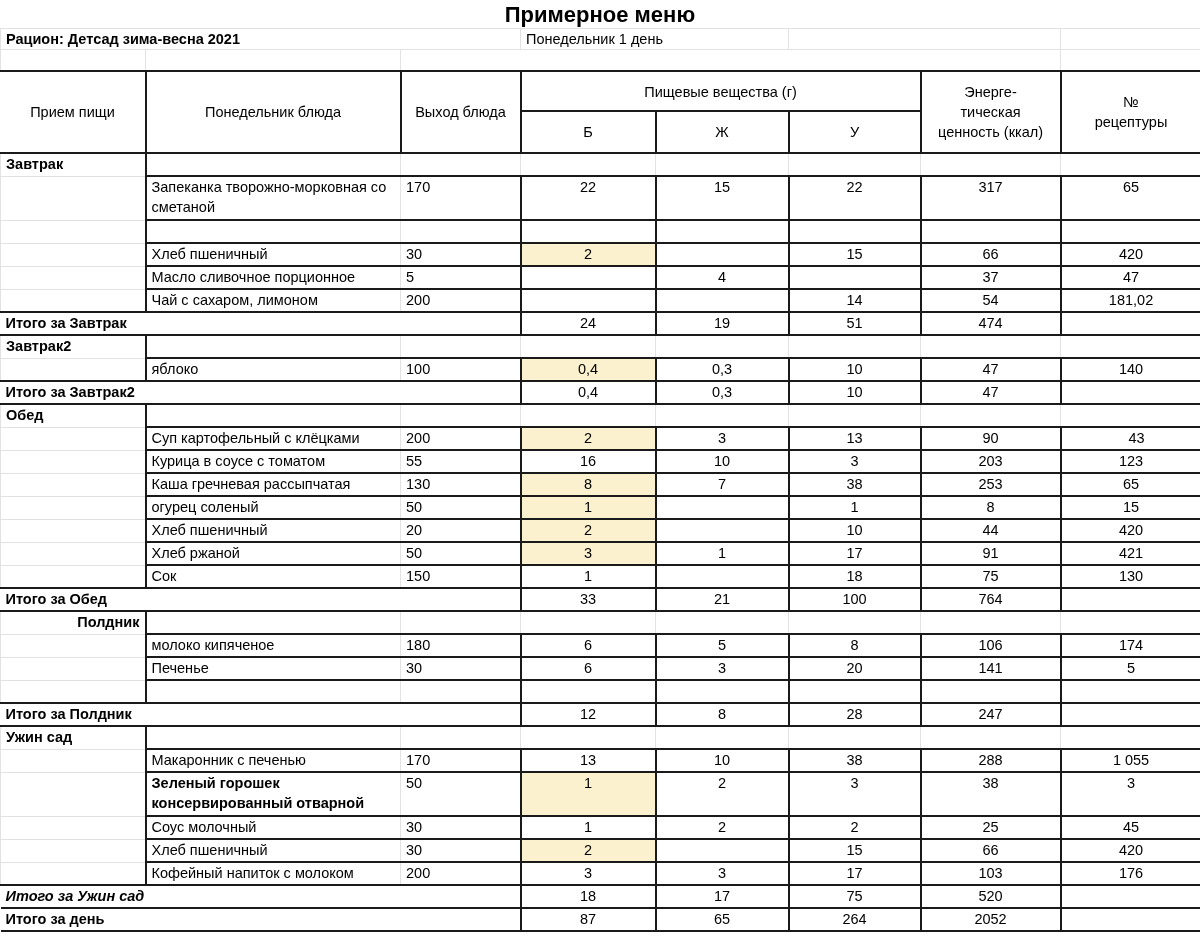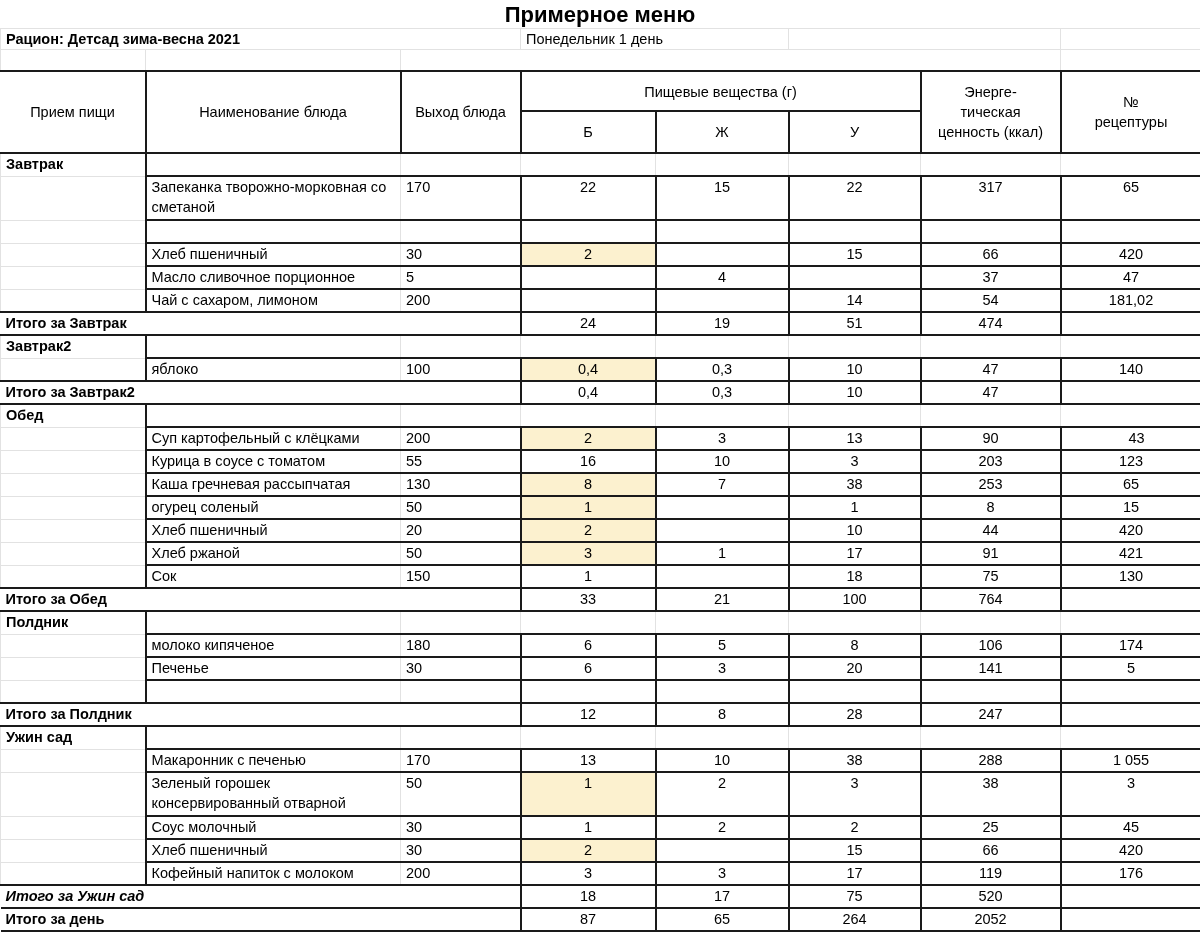--- a/index.html
+++ b/index.html
@@ -49,21 +49,21 @@
       <td></td>
     </tr>
     <tr class="top">
       <td></td>
       <td></td>
       <td colspan="5"></td>
       <td></td>
     </tr>
     <tr class="hdr" style="height:40px;">
       <td rowspan="2" class="dt db dr" style="border-left:none;">Прием пищи</td>
-      <td rowspan="2" class="dt db dl dr">Наименование блюда</td>
+      <td rowspan="2" class="dt db dl dr">Понедельник блюда</td>
       <td rowspan="2" class="dt db dl dr">Выход блюда</td>
       <td colspan="3" class="dt db dl dr" style="vertical-align:top;padding-top:10px;">Пищевые вещества (г)</td>
       <td rowspan="2" class="dt db dl dr">
         <span>Энерге-</span><br>
         <span>тическая</span><br>
         <span>ценность (ккал)</span>
       </td>
       <td rowspan="2" class="dt db dl" style="border-right:none;">
         <span>№</span><br>
         <span>рецептуры</span>
@@ -252,21 +252,21 @@
       </tr>
       <tr class="r22">
         <td class="b dt db" colspan="3" style="border-left:none;">Итого за Обед</td>
         <td class="c dt db dl dr">33</td>
         <td class="c dt db dl dr">21</td>
         <td class="c dt db dl dr">100</td>
         <td class="c dt db dl dr">764</td>
         <td class="c dt db dl" style="border-right:none;"></td>
       </tr>
       <tr class="r22">
-        <td class="b dt" style="border-top:2px solid #1a1a1a;">Полдник</td>
+        <td class="b dt" style="border-top:2px solid #1a1a1a;text-align:right;">Полдник</td>
         <td class="dl dt"></td>
         <td class="dt"></td>
         <td class="dt"></td>
         <td class="dt"></td>
         <td class="dt"></td>
         <td class="dt"></td>
         <td class="dt"></td>
       </tr>
       <tr class="r22">
         <td style="border-top:1px solid #e2e2e2;border-bottom:1px solid #e2e2e2;"></td>
@@ -321,21 +321,21 @@
         <td class="wrap dt db dl" style="">Макаронник с печенью</td>
         <td class="dt db">170</td>
         <td class="c dt db dl dr">13</td>
         <td class="c dt db dl dr">10</td>
         <td class="c dt db dl dr">38</td>
         <td class="c dt db dl dr">288</td>
         <td class="c dt db dl" style="border-right:none;">1 055</td>
       </tr>
       <tr class="r42">
         <td style="border-top:1px solid #e2e2e2;border-bottom:1px solid #e2e2e2;"></td>
-        <td class="wrap dt db dl" style="white-space:normal;">Зеленый горошек консервированный отварной</td>
+        <td class="wrap dt db dl" style="white-space:normal;font-weight:bold;">Зеленый горошек консервированный отварной</td>
         <td class="dt db">50</td>
         <td class="c dt db dl dr hl">1</td>
         <td class="c dt db dl dr">2</td>
         <td class="c dt db dl dr">3</td>
         <td class="c dt db dl dr">38</td>
         <td class="c dt db dl" style="border-right:none;">3</td>
       </tr>
       <tr class="r22">
         <td style="border-top:1px solid #e2e2e2;border-bottom:1px solid #e2e2e2;"></td>
         <td class="wrap dt db dl" style="">Соус молочный</td>
@@ -356,21 +356,21 @@
         <td class="c dt db dl dr">66</td>
         <td class="c dt db dl" style="border-right:none;">420</td>
       </tr>
       <tr class="r22">
         <td style="border-top:1px solid #e2e2e2;border-bottom:1px solid #e2e2e2;"></td>
         <td class="wrap dt db dl" style="">Кофейный напиток с молоком</td>
         <td class="dt db">200</td>
         <td class="c dt db dl dr">3</td>
         <td class="c dt db dl dr">3</td>
         <td class="c dt db dl dr">17</td>
-        <td class="c dt db dl dr">119</td>
+        <td class="c dt db dl dr">103</td>
         <td class="c dt db dl" style="border-right:none;">176</td>
       </tr>
       <tr class="r22">
         <td class="b dt db" colspan="3" style="border-left:none;font-style:italic;">Итого за Ужин сад</td>
         <td class="c dt db dl dr">18</td>
         <td class="c dt db dl dr">17</td>
         <td class="c dt db dl dr">75</td>
         <td class="c dt db dl dr">520</td>
         <td class="c dt db dl" style="border-right:none;"></td>
       </tr>

